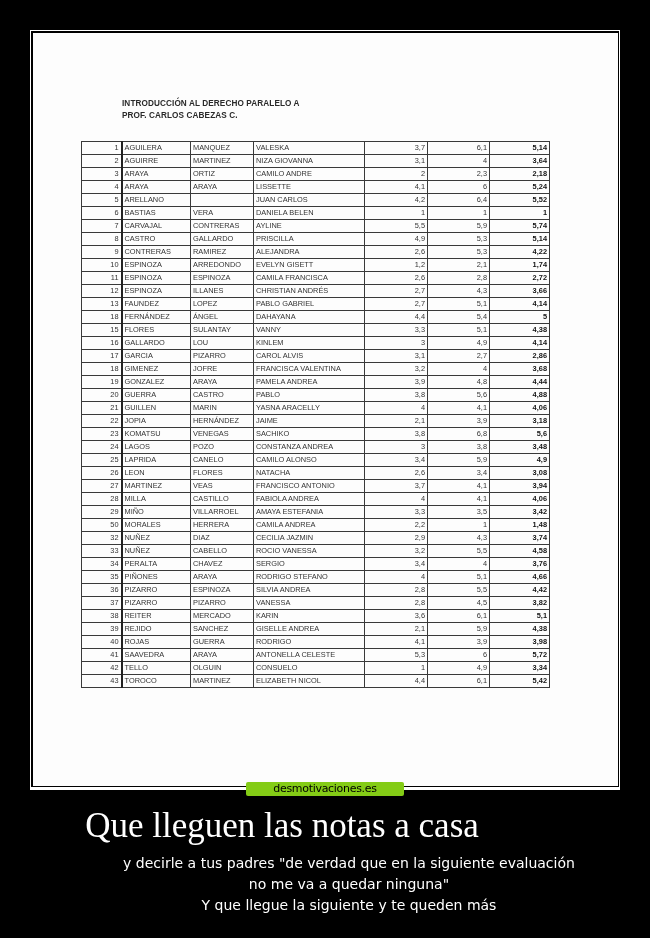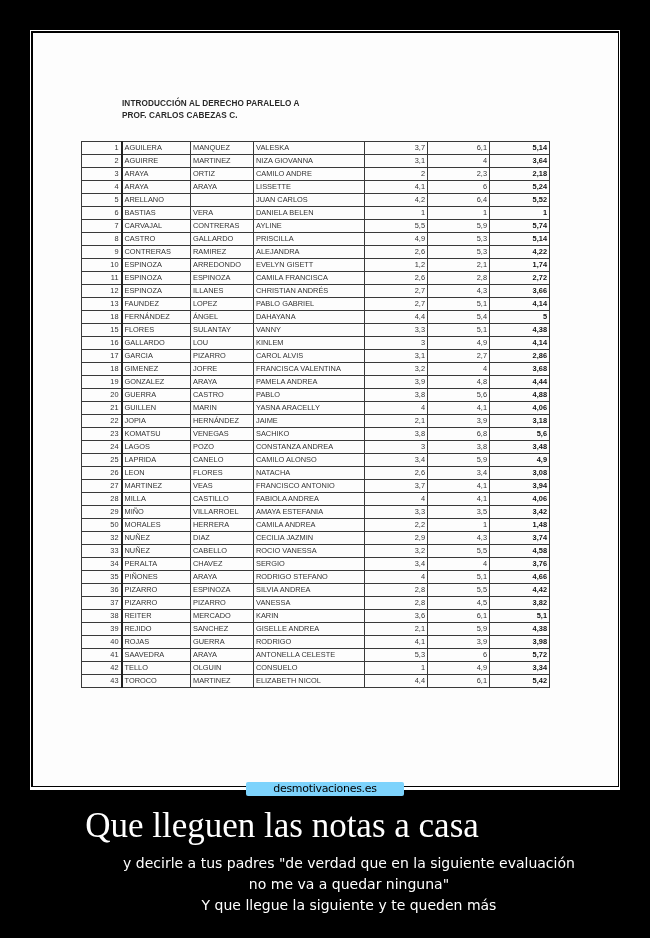--- a/index.html
+++ b/index.html
@@ -84,21 +84,21 @@
       top: 5px;
       height: 3px;
       background: #fff;
     }
     .logo-text {
       position: absolute;
       left: 246px;
       top: 0;
       width: 158px;
       height: 14px;
-      background: #7dd3fc;
+      background: #84cc16;
       color: #000;
       font-family: "DejaVu Sans", sans-serif;
       font-size: 11px;
       line-height: 14px;
       text-align: center;
       letter-spacing: -0.3px;
       border-radius: 2px;
     }
     .caption-title {
       position: absolute;

